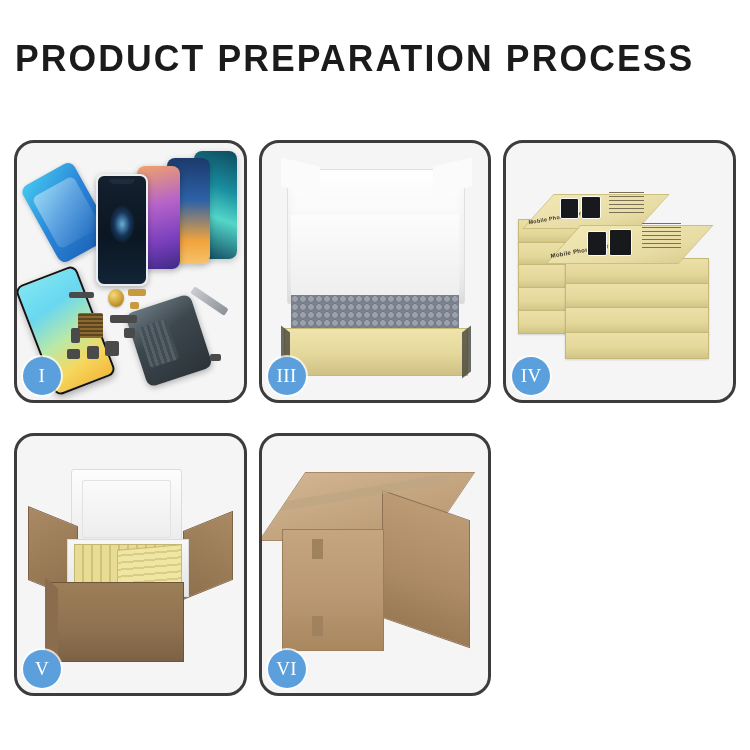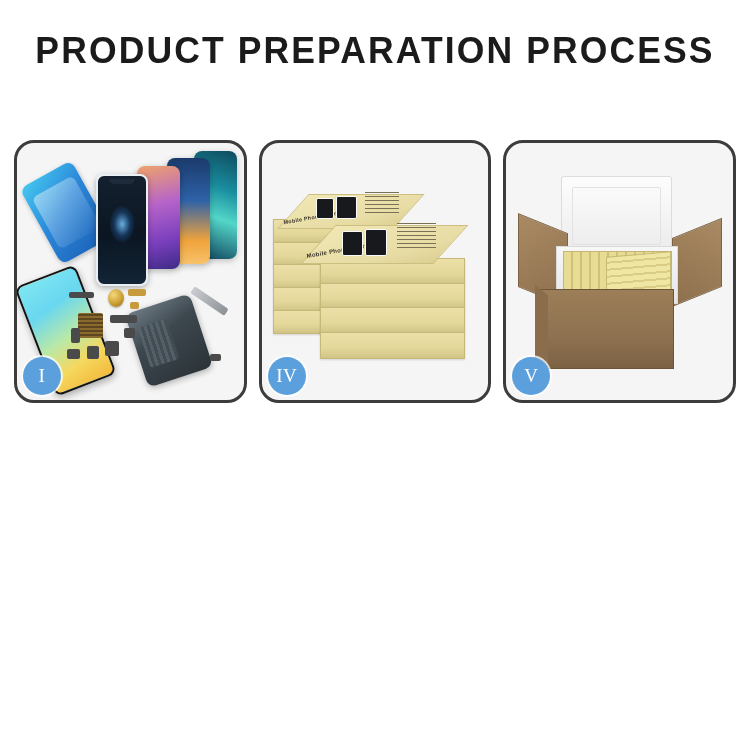--- a/index.html
+++ b/index.html
@@ -5,21 +5,21 @@
   html,body{margin:0;padding:0;}
   body{
     width:750px;height:750px;
     background:#ffffff;
     font-family:"Liberation Sans", sans-serif;
     overflow:hidden;
   }
   .page{position:relative;width:750px;height:750px;}
 
   
-  .header{padding-top:32px;text-align:center;}
+  .header{padding-top:40px;}
   .title{
     font-size:37px;
     font-weight:700;
     letter-spacing:2.2px;
     color:#1b1b1b;
     line-height:1;
     font-family:"Liberation Sans", sans-serif;
     transform:scaleX(0.96);
   }
   .subtitle{
@@ -353,20 +353,29 @@
         <div class="chip" style="left:39%;top:77%;width:6%;height:6%;"></div>
         <div class="chip" style="left:41%;top:67%;width:12%;height:3%;"></div>
         <div class="chip" style="left:47%;top:72%;width:5%;height:4%;"></div>
         <div class="chip" style="left:85%;top:82%;width:5%;height:3%;"></div>
         <div class="tool"></div>
       </div>
       <div class="badge">I</div>
     </div>
 
 
+    <div class="panel">
+      <div class="scene">
+        <div class="box3-lid"></div>
+        <div class="box3-foam"></div>
+        <div class="box3-items"></div>
+        <div class="box3-base"></div>
+      </div>
+      <div class="badge">III</div>
+    </div>
 
     <div class="panel">
       <div class="scene">
         <div class="stack">
 
           <div class="kbox" style="left:0%;top:22%;width:55%;height:11%;"></div>
           <div class="kbox" style="left:0%;top:33%;width:55%;height:11%;"></div>
           <div class="kbox" style="left:0%;top:44%;width:55%;height:11%;"></div>
           <div class="kbox" style="left:0%;top:55%;width:55%;height:11%;"></div>
           <div class="kbox" style="left:0%;top:66%;width:55%;height:11%;"></div>
@@ -398,15 +407,26 @@
         <div class="v-flap-l"></div>
         <div class="v-flap-r"></div>
         <div class="v-foam-body"></div>
         <div class="v-contents"></div>
         <div class="v-contents2"></div>
         <div class="v-carton"></div>
       </div>
       <div class="badge">V</div>
     </div>
 
+    <div class="panel">
+      <div class="scene">
+        <div class="c-top"></div>
+        <div class="c-side"></div>
+        <div class="c-front"></div>
+        <div class="c-tape" style="left:14%;top:20%;width:64%;height:4%;transform:skewX(-34deg) skewY(-11deg);"></div>
+        <div class="c-seam" style="left:22%;top:40%;width:5%;height:8%;"></div>
+        <div class="c-seam" style="left:22%;top:70%;width:5%;height:8%;"></div>
+      </div>
+      <div class="badge">VI</div>
+    </div>
 
   </div>
 </div>
 
 </body></html>

